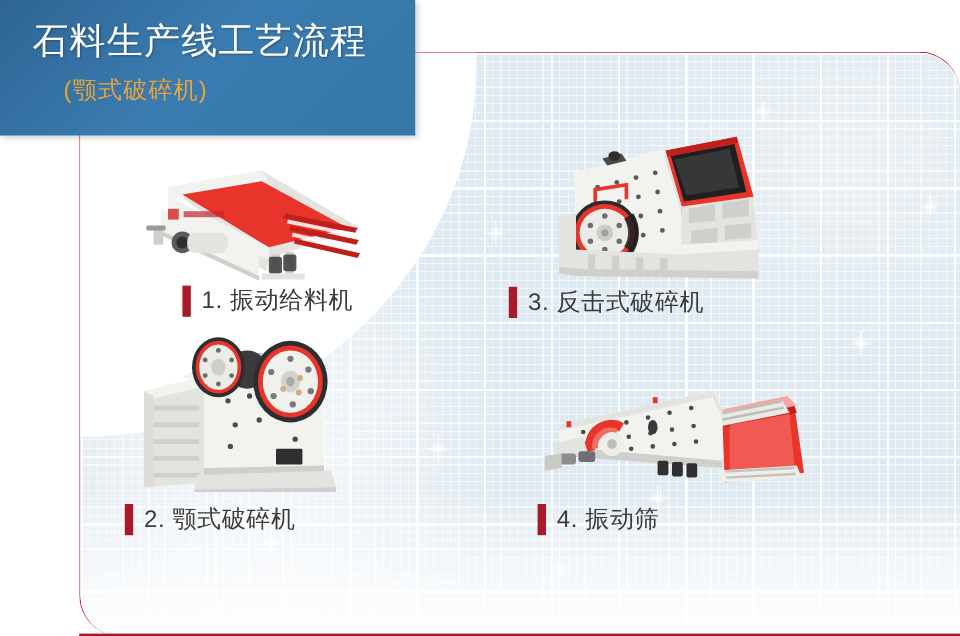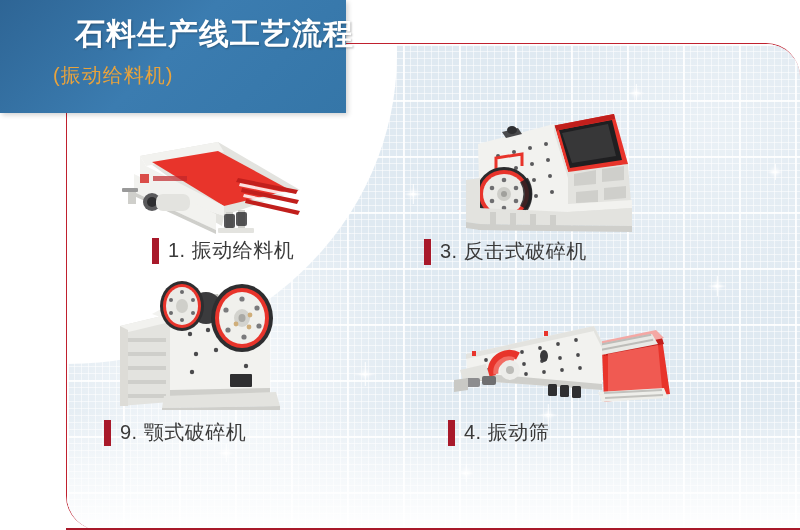--- a/index.html
+++ b/index.html
@@ -104,26 +104,25 @@
     left:0; top:0;
     width:346px; height:113px;
     background:linear-gradient(135deg, #2E6595 0%, #3B7CB0 48%, #3576A8 100%);
     box-shadow:2px 2px 5px rgba(0,0,0,.18);
     z-index:20;
   }
   #banner-title {
     position:absolute;
     left:27px; top:14px;
     font-size:30px;
-    font-weight:bold;
+    font-weight:normal;
     color:#ffffff;
     letter-spacing:1px;
     white-space:nowrap;
     text-shadow:1px 1px 2px rgba(0,0,0,.28);
-    margin-left:48px;
   }
   #banner-sub {
     position:absolute;
     left:53px; top:62px;
     font-size:20px;
     color:#E9A33C;
     white-space:nowrap;
     letter-spacing:1px;
   }
 
@@ -330,21 +329,21 @@
           <g fill="#cfae7a">
             <circle cx="138" cy="37" r="2.4"></circle>
               <circle cx="124" cy="46" r="2.4"></circle>
             <circle cx="137" cy="49" r="2.4"></circle>
           </g>
         </g>
       </svg>
     </div>
     <div class="cell-label" style="left:104px;top:419px;">
       <span class="label-bar"></span>
-      <span class="label-text">9. 颚式破碎机</span>
+      <span class="label-text">2. 颚式破碎机</span>
     </div>
   </div>
 
   <div class="cell" style="left:0;top:0;">
     <div class="machine" style="left:456px;top:108px;width:200px;height:128px;">
       <svg viewBox="0 0 200 128" width="200" height="128">
 
         <polygon class="rd" points="96,18 158,6 172,56 110,66"></polygon>
         <polygon fill="#1f1f21" points="103,22 156,12 166,52 114,60"></polygon>
         <polygon fill="#3d3d3f" points="106,25 152,16 160,48 116,55" opacity=".8"></polygon>
@@ -494,16 +493,16 @@
       </svg>
     </div>
     <div class="cell-label" style="left:448px;top:419px;align-items:flex-end;">
       <span class="label-bar"></span>
       <span class="label-text">4. 振动筛</span>
     </div>
   </div>
 
   <div id="banner">
     <div id="banner-title">石料生产线工艺流程</div>
-    <div id="banner-sub">(振动给料机)</div>
+    <div id="banner-sub">(颚式破碎机)</div>
   </div>
 
 </div>
 
 </body></html>

